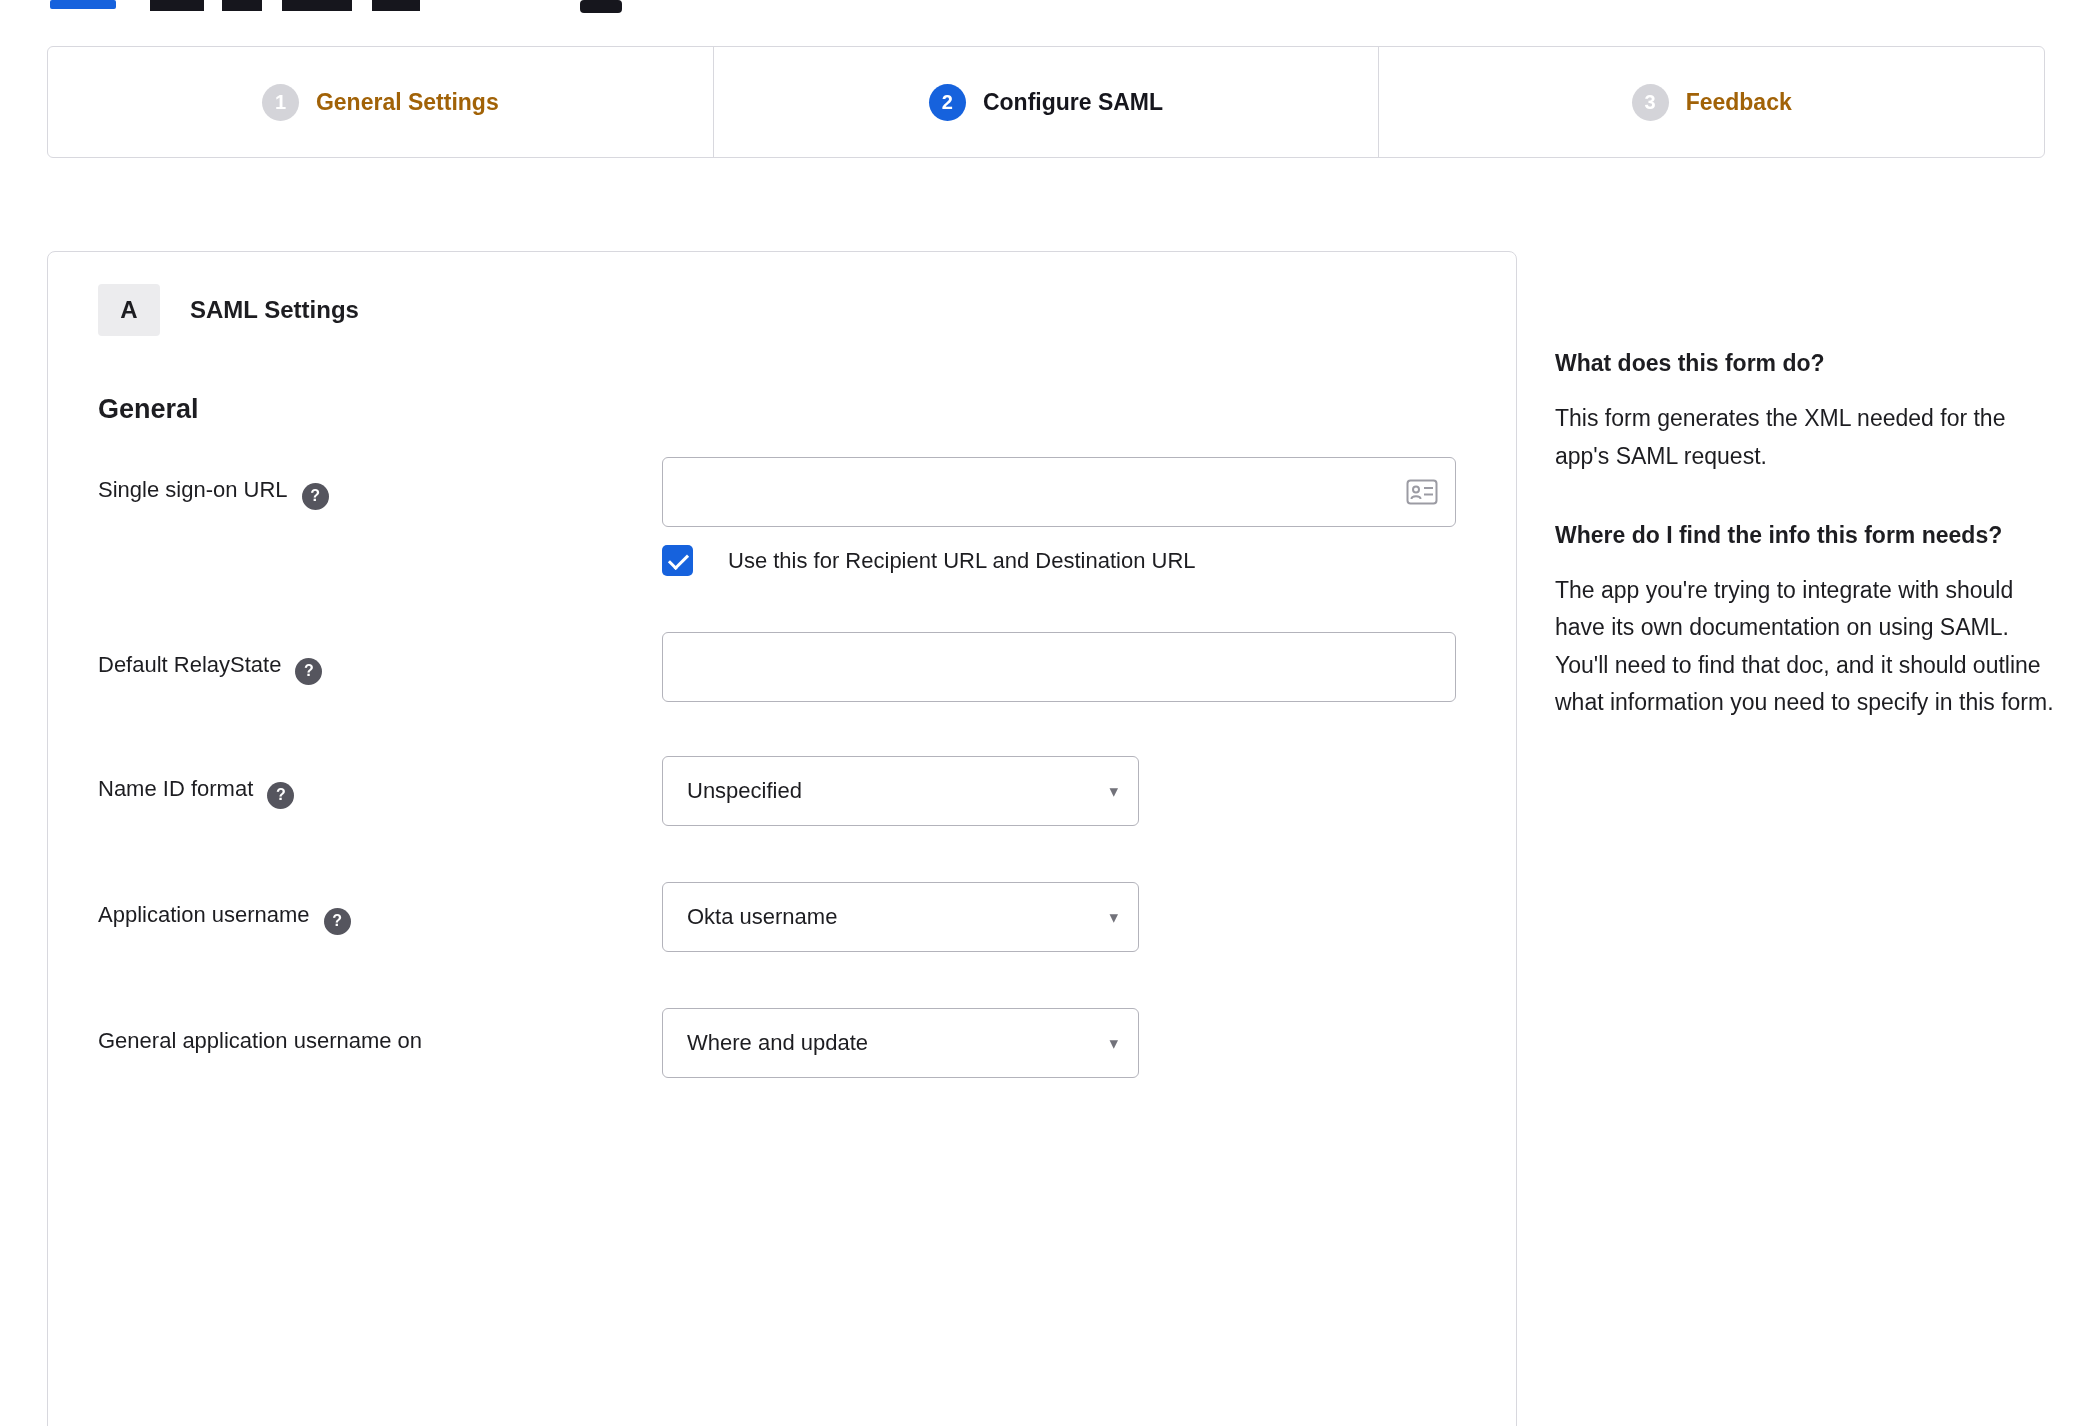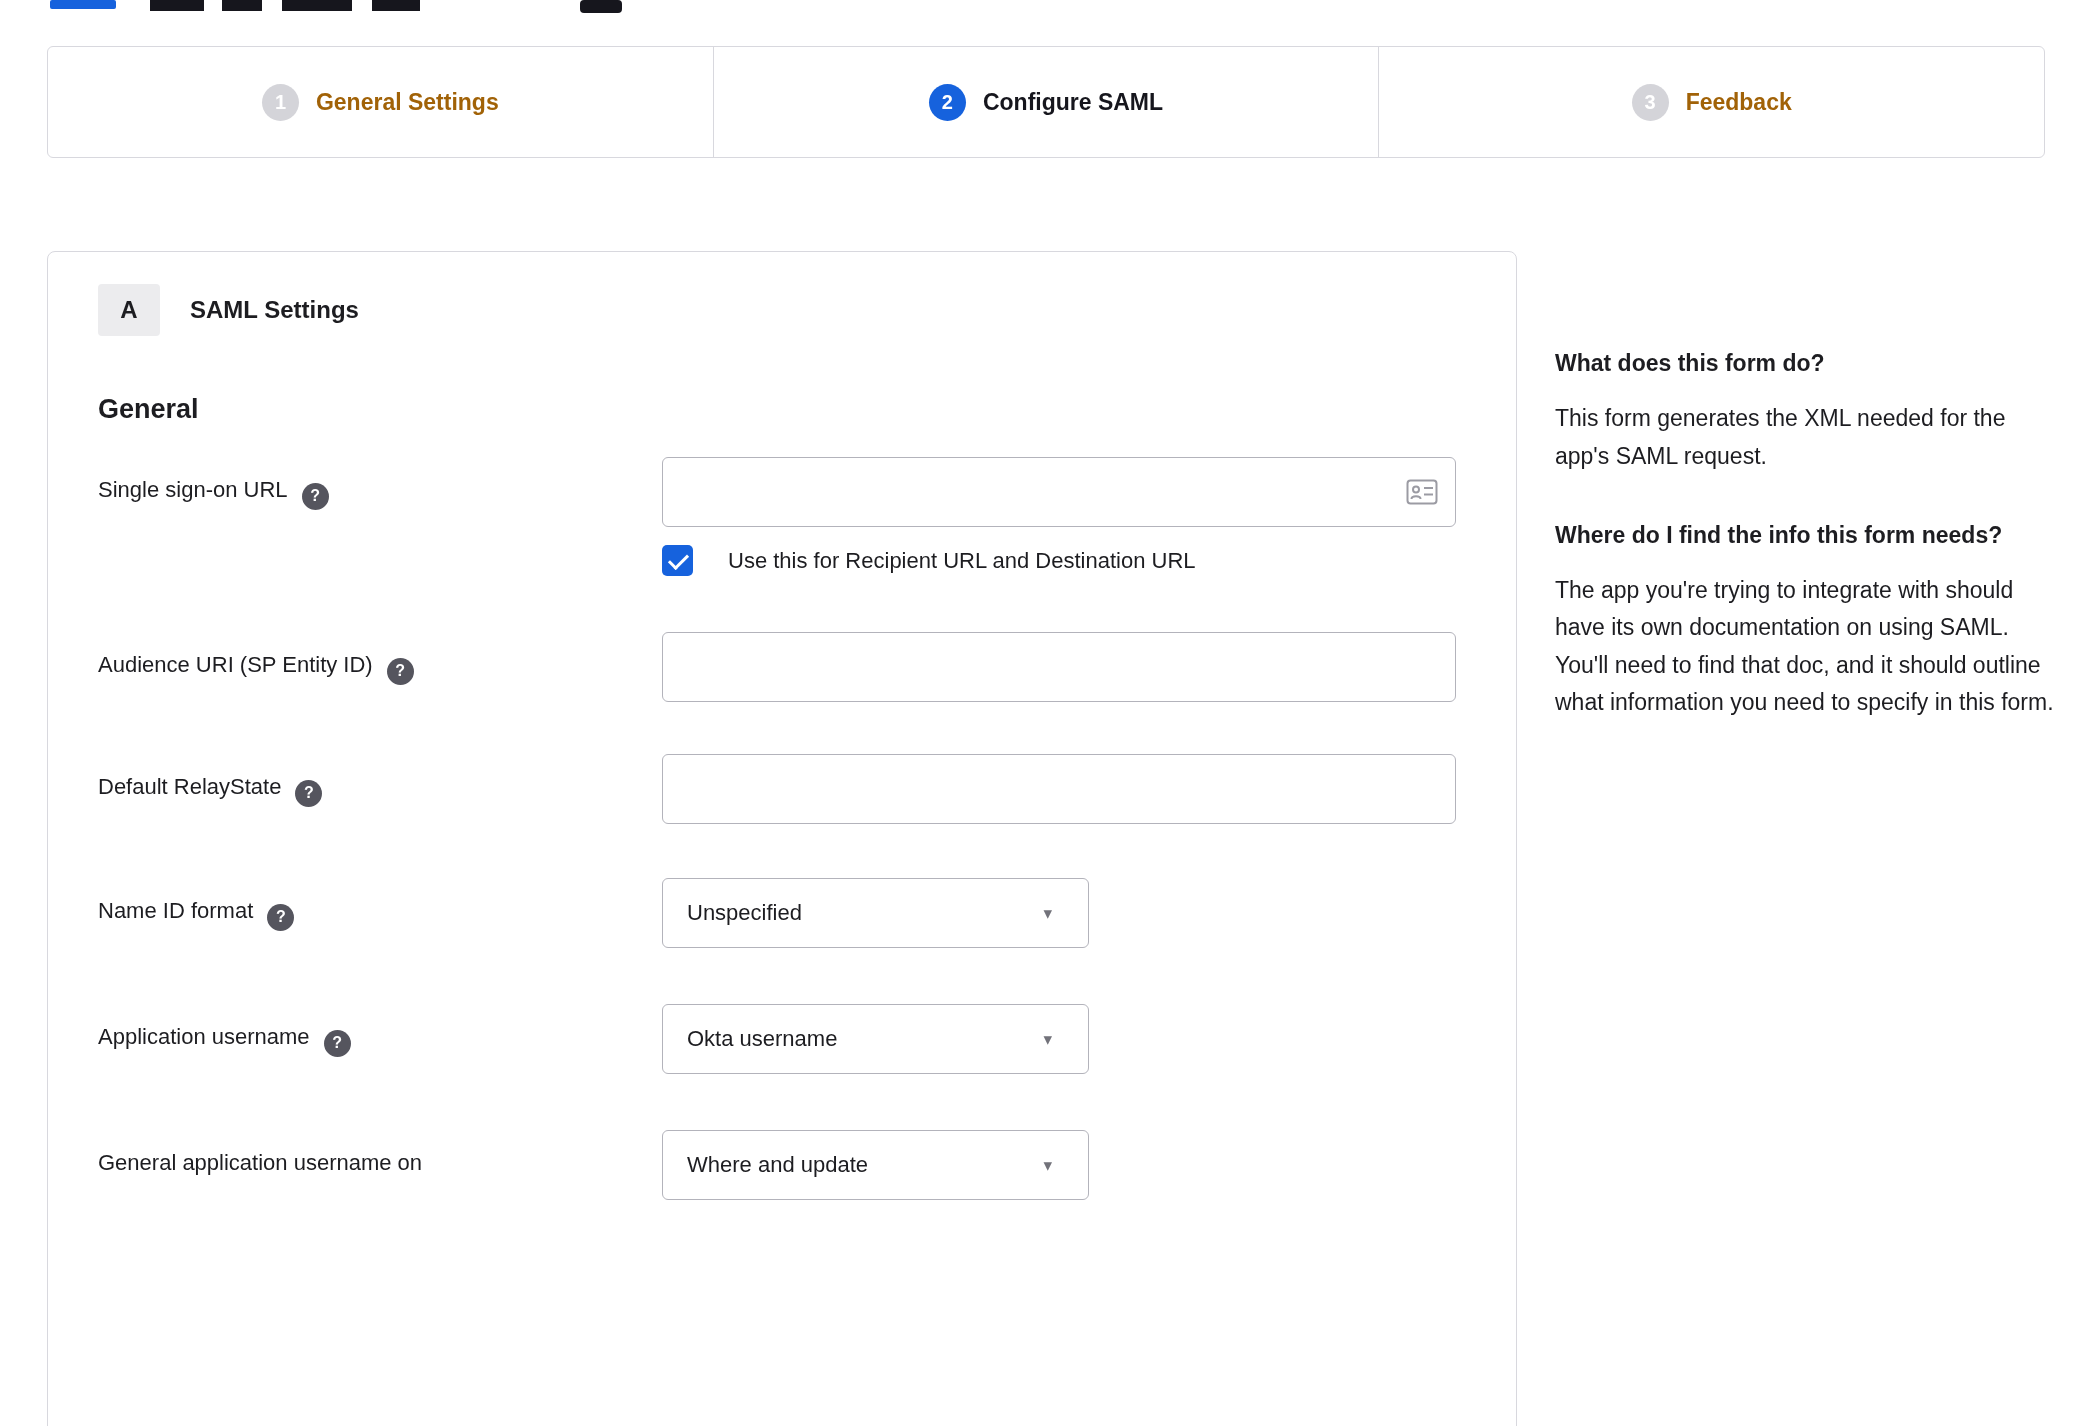--- a/index.html
+++ b/index.html
@@ -107,24 +107,24 @@
     content: ""; position: absolute; left: 11px; top: 5px;
     width: 8px; height: 16px;
     border: solid #ffffff; border-width: 0 3.5px 3.5px 0;
     transform: rotate(45deg);
   }
   .checkbox-label { font-size: 22px; color: #1d1d21; }
 
   .helper-text { font-size: 22px; color: #6e6e78; margin-top: 18px; }
 
   .select-box {
-    width: 427px; height: 70px;
+    width: 477px; height: 70px;
     border: 1px solid #b3b3bb; border-radius: 6px;
     display: flex; align-items: center; justify-content: space-between;
-    padding: 0 36px 0 24px;
+    padding: 0 20px 0 24px;
     font-size: 22px; color: #1d1d21;
     cursor: pointer; background: #fff;
   }
   .select-arrow { font-size: 17px; color: #72727a; }
 
   .r-sso .field-col { margin-bottom: 56px; }
   .r-audience { margin-bottom: 52px; }
   .r-relay { margin-bottom: 54px; }
   .r-nameid { margin-bottom: 56px; }
   .r-appuser { margin-bottom: 56px; }
@@ -195,30 +195,20 @@
             </svg>
           </span>
         </div>
         <div class="checkbox-row">
           <span class="checkbox"></span>
           <span class="checkbox-label">Use this for Recipient URL and Destination URL</span>
         </div>
       </div>
     </div>
 
-    <div class="row r-audience">
-      <div class="label-col">
-        <span class="field-label">Audience URI (SP Entity ID)</span><span class="help">?</span>
-      </div>
-      <div class="field-col">
-        <div class="input-wrap">
-          <input type="text" class="text-input" value="" style="">
-        </div>
-      </div>
-    </div>
 
     <div class="row r-relay">
       <div class="label-col">
         <span class="field-label">Default RelayState</span><span class="help">?</span>
       </div>
       <div class="field-col">
         <div class="input-wrap">
           <input type="text" class="text-input" value="" style="">
         </div>
       </div>

